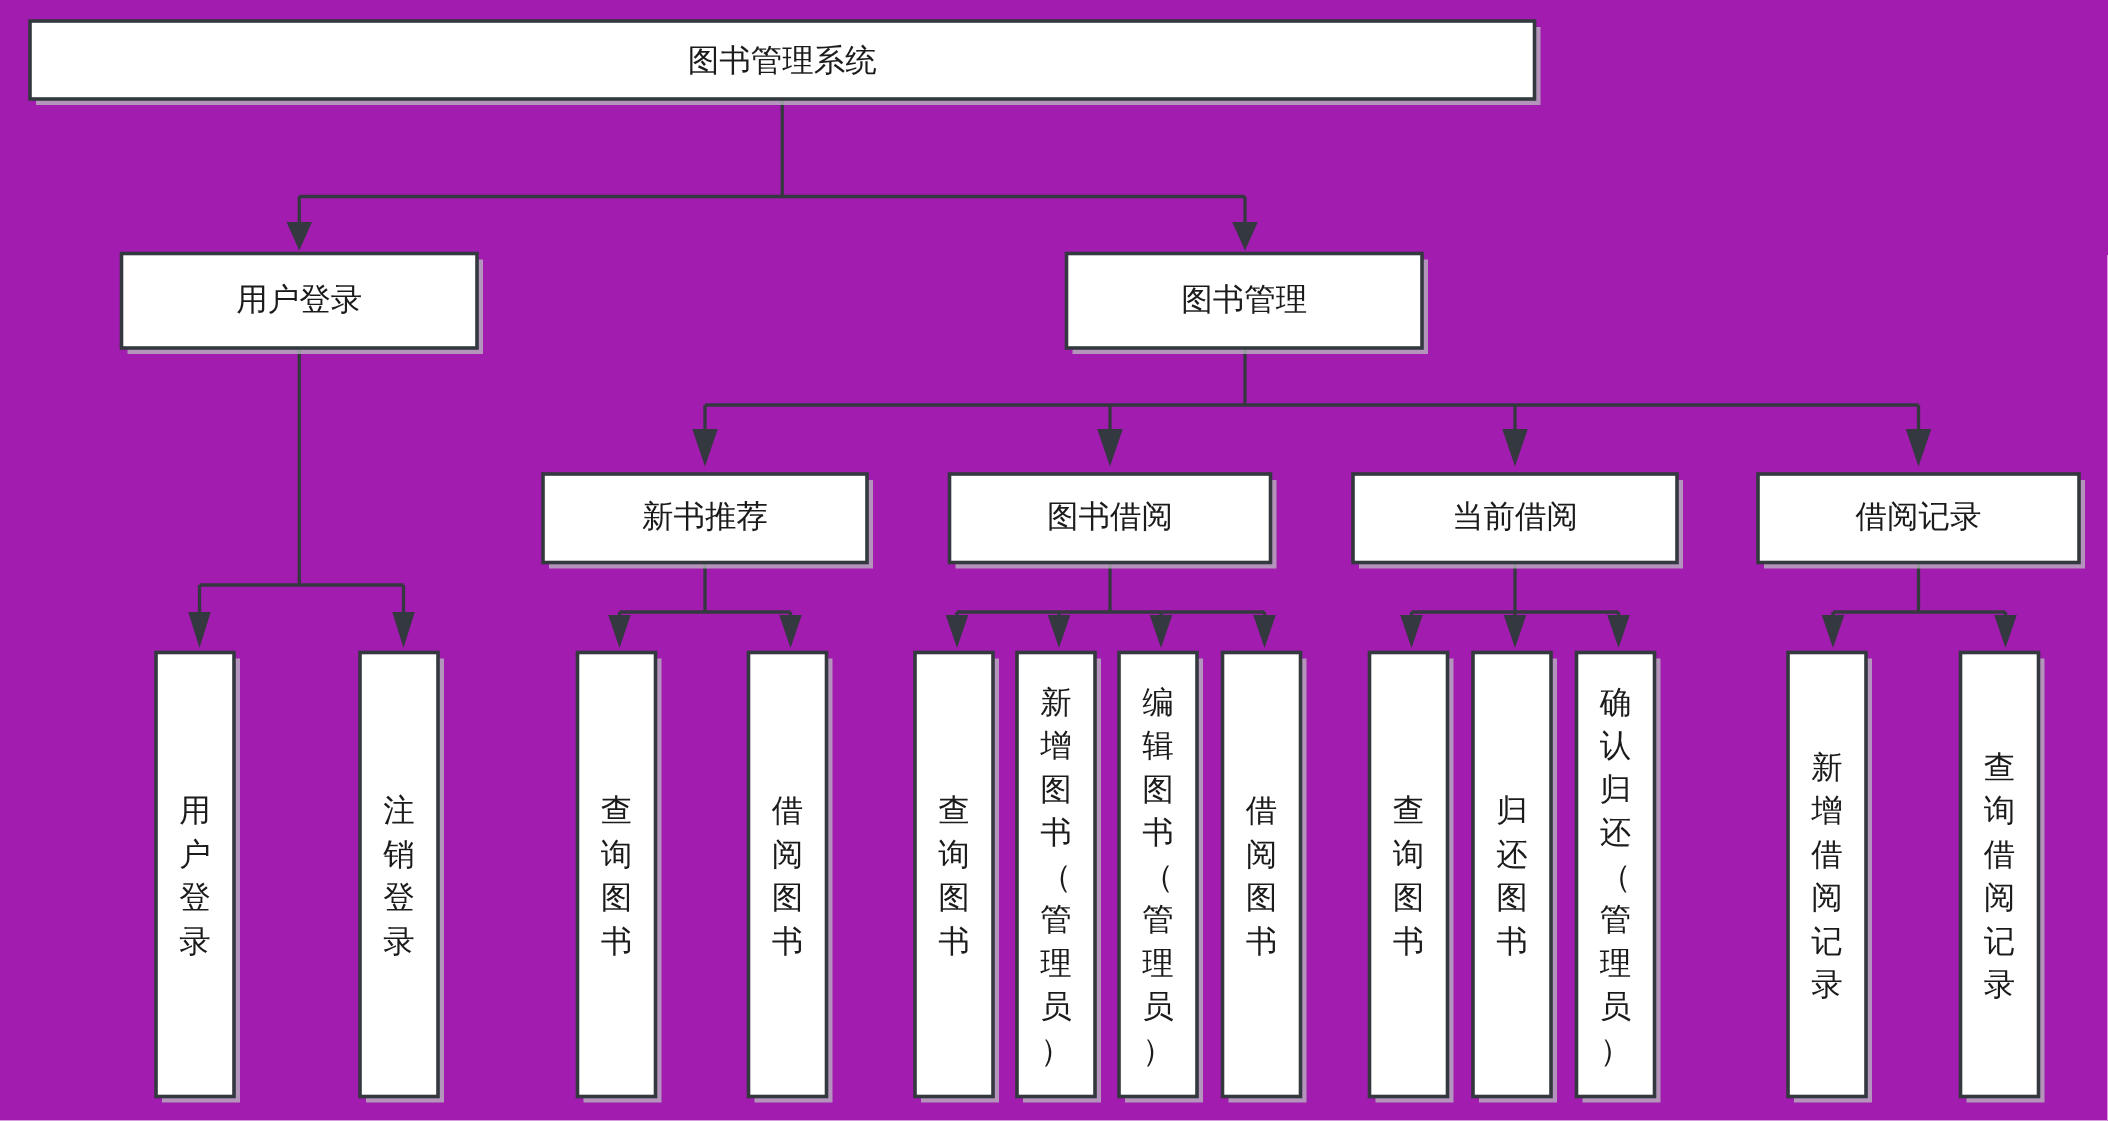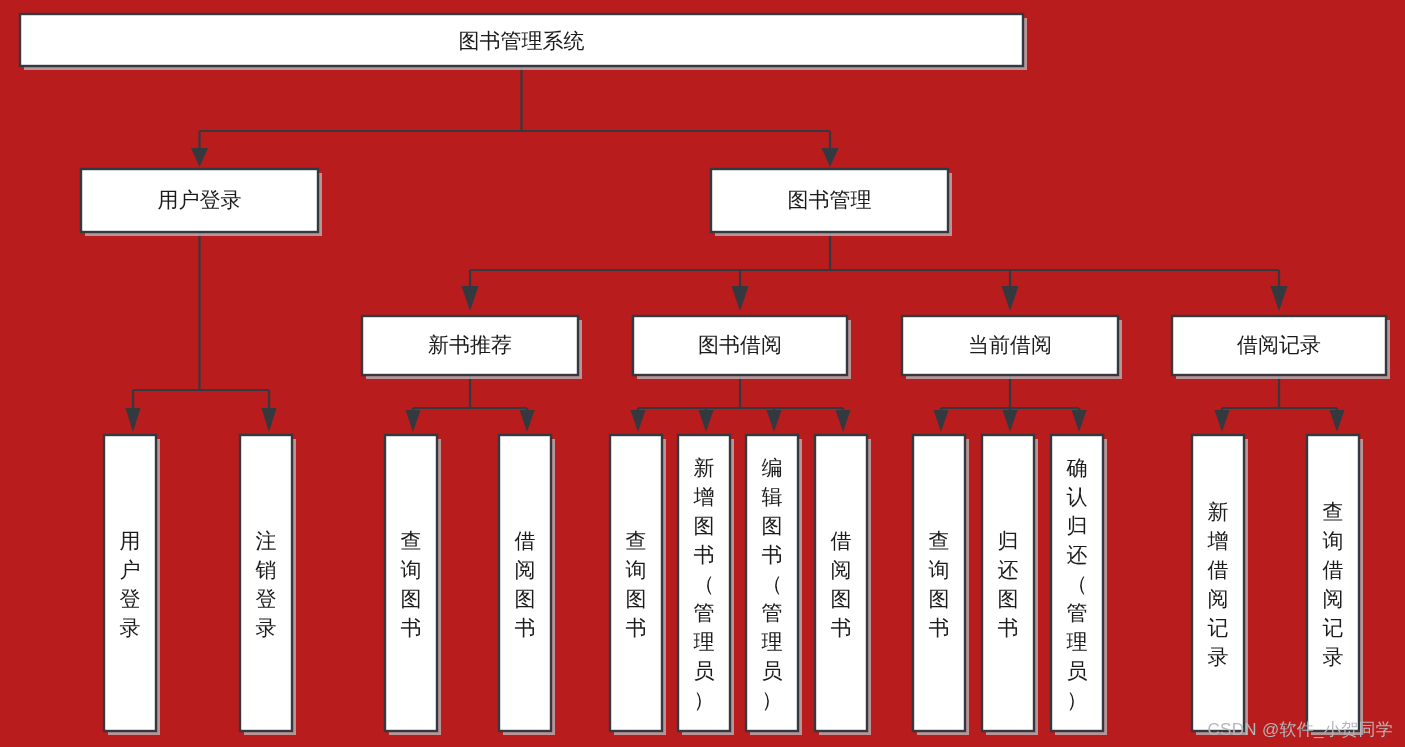--- a/index.html
+++ b/index.html
@@ -10,21 +10,21 @@
   body {
     width: 1405px;
     height: 747px;
     overflow: hidden;
     font-family: "Liberation Sans", "DejaVu Sans", sans-serif;
   }
   #diagram-root {
     position: relative;
     width: 1405px;
     height: 747px;
-    background: #b91c1c;
+    background: #a21caf;
   }
   svg#flowchart {
     position: absolute;
     left: 0;
     top: 0;
     width: 1405px;
     height: 747px;
     display: block;
   }
   .node-box {
@@ -271,15 +271,14 @@
     </g>
 
     <g>
       <rect class="node-box-shadow" x="1311" y="439" width="52" height="296"></rect>
       <rect class="node-box" x="1307" y="435" width="52" height="296"></rect>
       <text class="node-label-vertical" x="1333" y="518.62"><tspan x="1333" dy="0">查</tspan><tspan x="1333" dy="29">询</tspan><tspan x="1333" dy="29">借</tspan><tspan x="1333" dy="29">阅</tspan><tspan x="1333" dy="29">记</tspan><tspan x="1333" dy="29">录</tspan></text>
     </g>
 
   </svg>
 
-  <div class="watermark-text">CSDN @软件_小贺同学</div>
 
 </div>
 
 </body></html>

